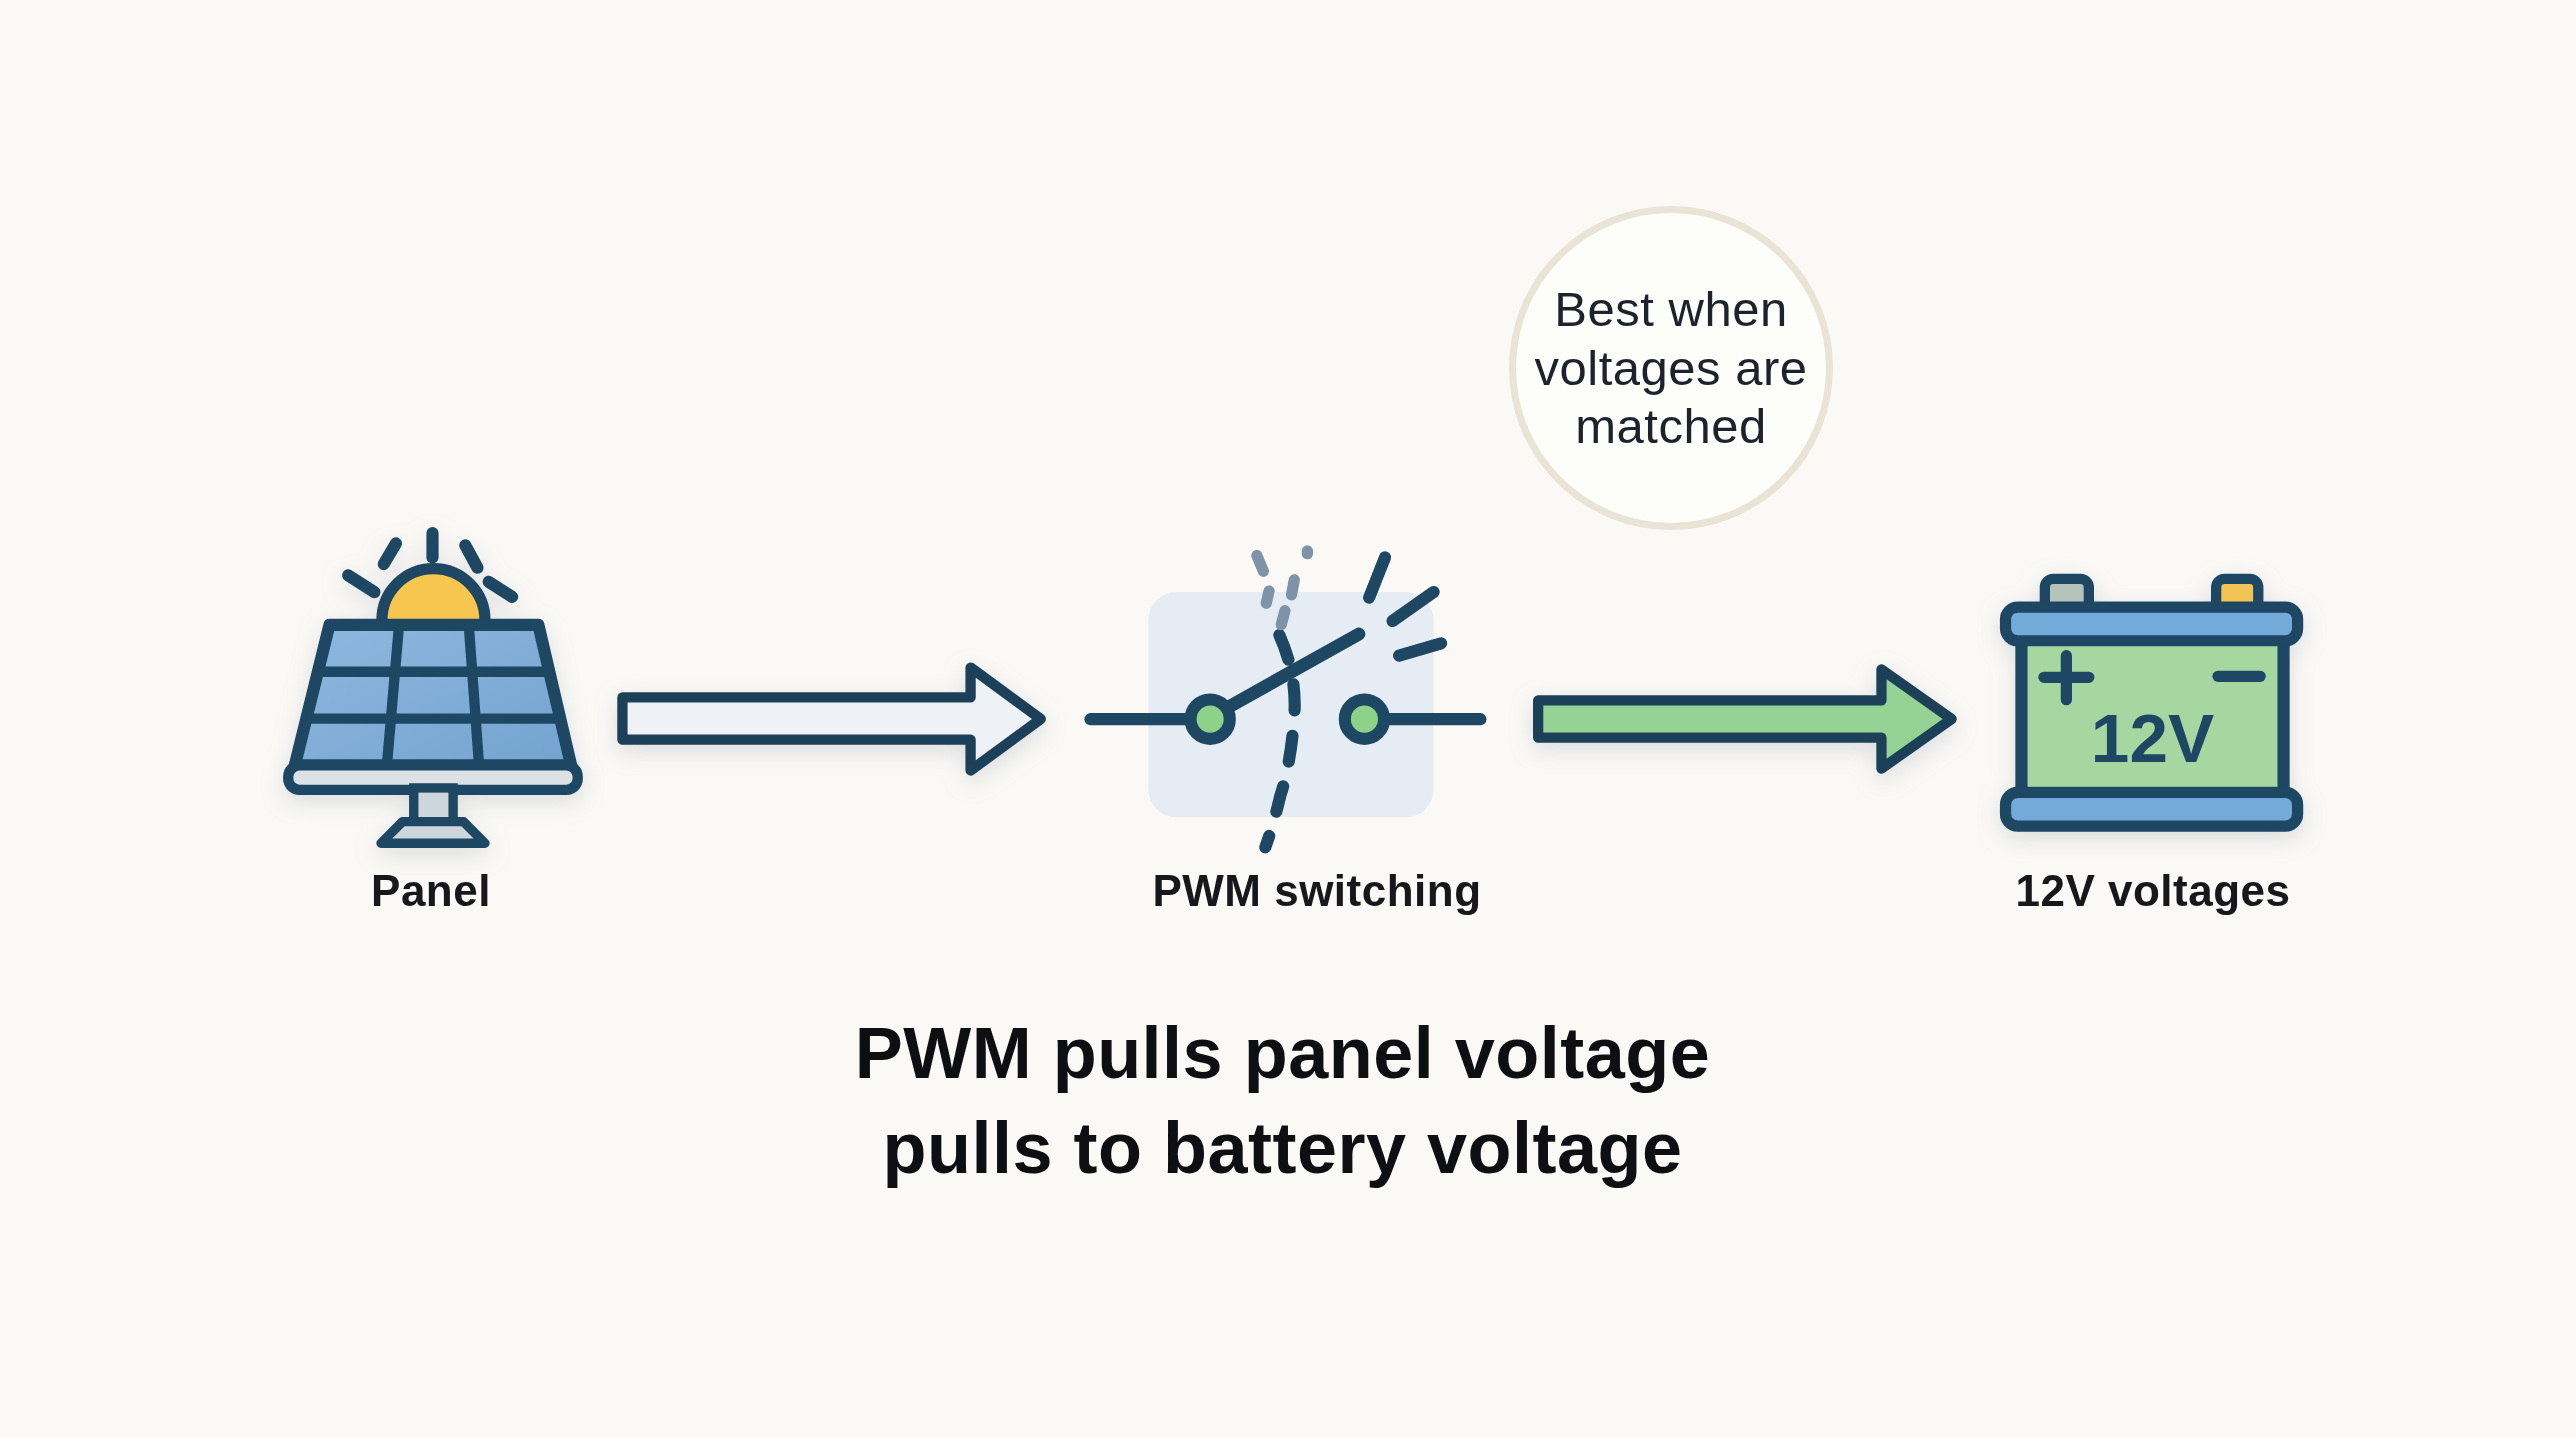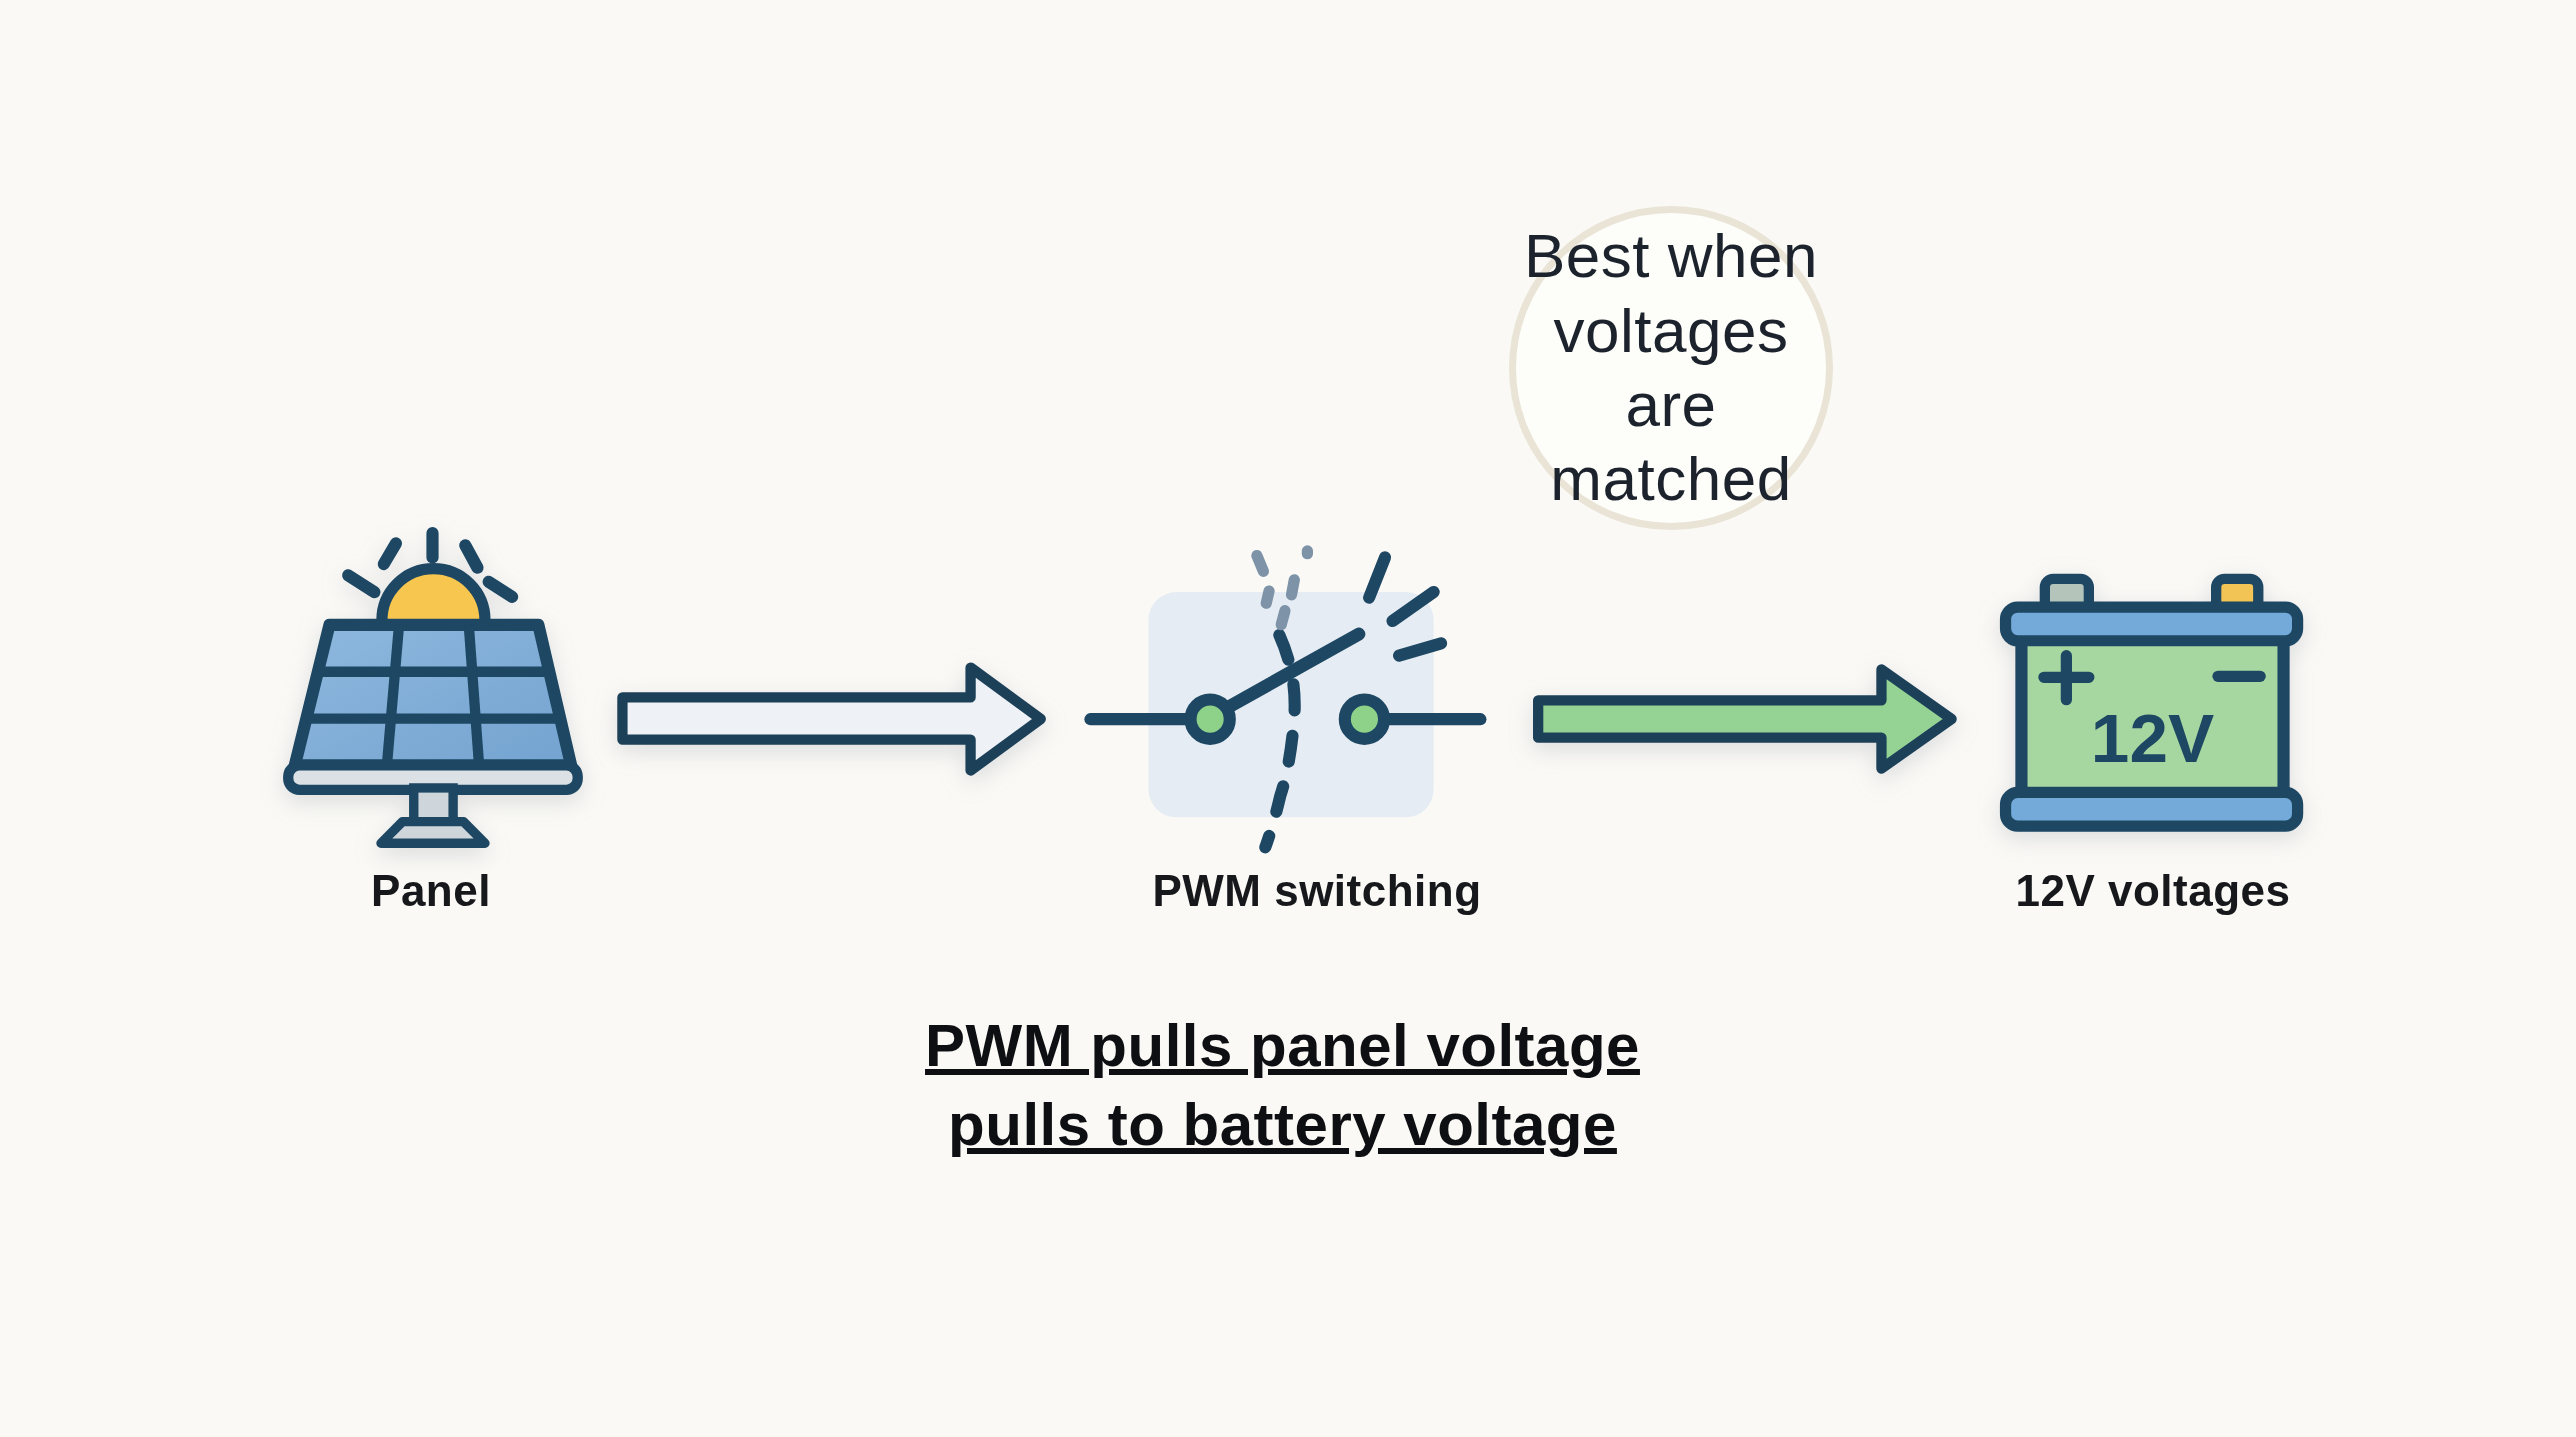--- a/index.html
+++ b/index.html
@@ -24,21 +24,21 @@
     box-sizing: border-box;
     border: 7.5px solid #e9e4d5;
     border-radius: 50%;
     background: #fdfdfa;
     display: flex;
     align-items: center;
     justify-content: center;
     text-align: center;
   }
   .bubble-text {
-    font-size: 62px;
+    font-size: 49px;
     line-height: 1.2;
     font-weight: 500;
     color: #1c232d;
     letter-spacing: 0.5px;
   }
 
   
   .icon-shadow { filter: drop-shadow(0 7.5px 11.2px rgba(130,140,150,0.25)); }
 
   
@@ -50,27 +50,26 @@
     line-height: 1.28;
     letter-spacing: 0.5px;
   }
   .panel-label   { left: 225px;  top: 863px; width: 412px; }
   .pwm-label     { left: 1008px; top: 863px; width: 618px; }
   .battery-label { left: 1872px; top: 863px; width: 562px; }
 
   
   .caption {
     left: 730px; top: 1006px; width: 1105px;
-    font-size: 60px;
+    font-size: 72px;
     font-weight: 700;
     color: #0e0f12;
     text-align: center;
     line-height: 1.32;
     letter-spacing: 0.5px;
-    text-decoration: underline;
   }
 
   
   .footer {
     left: 1002px; top: 1307px; width: 562px;
     font-size: 49px;
     font-weight: 600;
     color: #2b3f55;
     text-align: center;
     letter-spacing: 0.5px;

